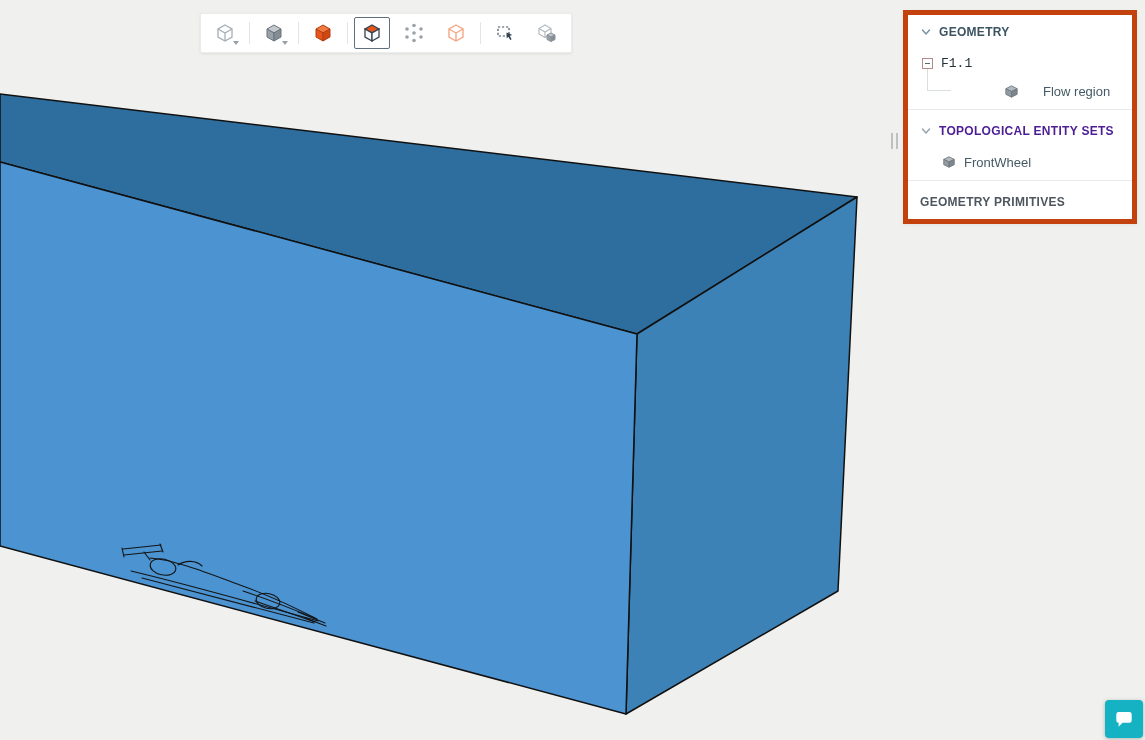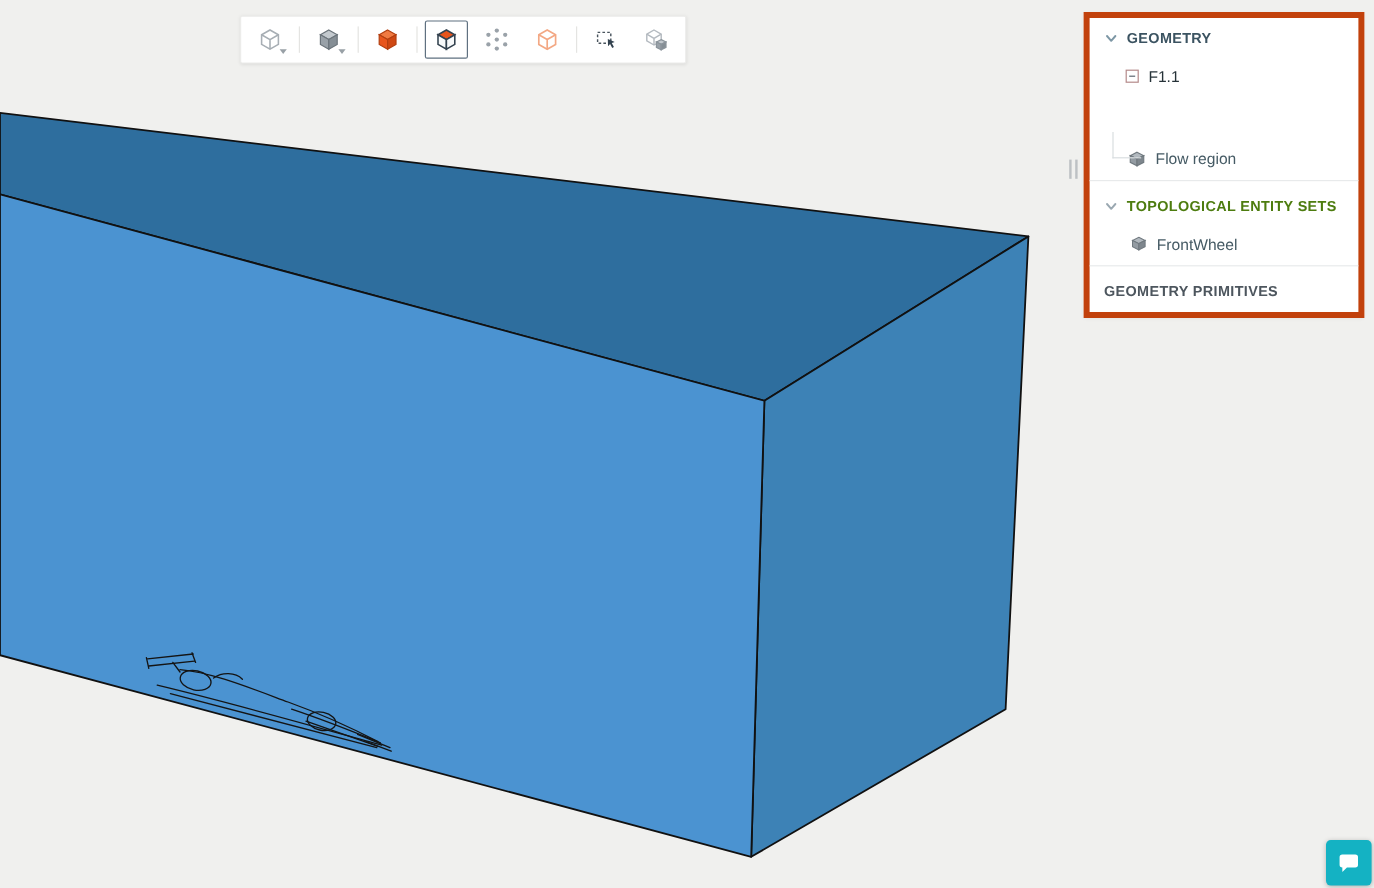--- a/index.html
+++ b/index.html
@@ -47,25 +47,25 @@
   .panel {
     position: absolute; top: 10px; right: 8px; width: 234px;
     background: #ffffff;
     border: 5px solid #c2410c;
     box-shadow: 0 1px 4px rgba(0,0,0,.06);
   }
   .row { display: flex; align-items: center; }
   .sec-header { height: 34px; padding-left: 12px; gap: 7px; cursor: pointer; }
   .sec-title { font-size: 12px; font-weight: 700; letter-spacing: .3px; }
   .sec-title.dark  { color: #3b5361; }
-  .sec-title.muted { color: #4d7c0f; }
+  .sec-title.muted { color: #4c1d95; }
   .sec-title.primitives { color: #4d565e; text-align: right; }
-  .tree-parent { height: 28px; padding-left: 30px; gap: 8px; cursor: pointer; }
+  .tree-parent { height: 28px; padding-left: 14px; gap: 8px; cursor: pointer; font-family: Liberation Mono, monospace; }
   .tree-parent .item-label { color: #263238; font-size: 13px; }
-  .tree-child  { height: 28px; padding-left: 32px; gap: 8px; cursor: pointer; position: relative; margin-top: 41px; }
+  .tree-child  { height: 28px; padding-left: 96px; gap: 24px; cursor: pointer; position: relative; }
   .tree-child .connector {
     position: absolute; left: 19px; top: -8px;
     width: 24px; height: 22px;
     border-left: 1px solid #d9dee0; border-bottom: 1px solid #d9dee0;
   }
   .entity-item { height: 28px; padding-left: 34px; gap: 8px; cursor: pointer; }
   .item-label { color: #455a64; font-size: 13px; white-space: nowrap; }
   .divider { height: 1px; background: #e8eaeb; margin: 4px 0; }
   .expander {
     width: 11px; height: 11px; flex: 0 0 11px;

